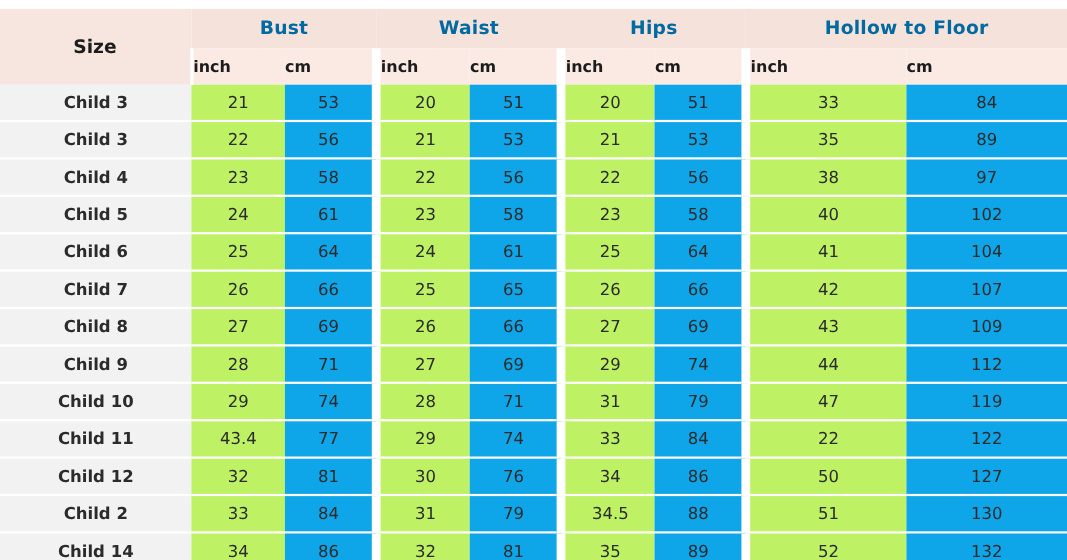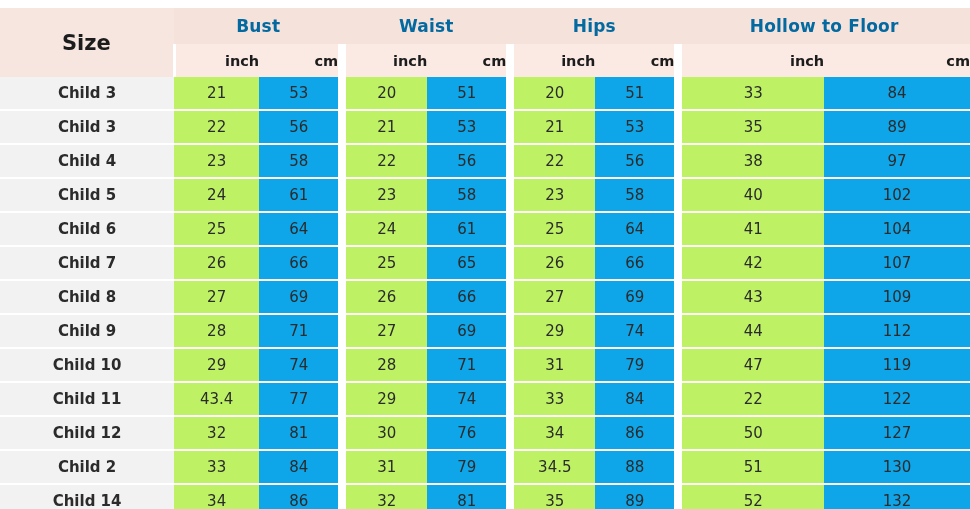--- a/index.html
+++ b/index.html
@@ -43,33 +43,33 @@
     font-weight: bold;
     text-align: center;
     height: 36px;
     padding: 0;
     border: 0;
     letter-spacing: .2px;
   }
   th.size-head {
     background: #f6e6df;
     color: #1c1c1c;
-    font-size: 21px;
+    font-size: 17px;
     font-weight: bold;
     text-align: center;
     padding: 2px;
     border: 0;
     vertical-align: middle;
   }
   th.sub {
     background: #fbeae4;
     color: #1c1c1c;
     font-size: 14.5px;
     font-weight: bold;
-    text-align: right;
+    text-align: left;
     height: 33px;
     padding: 0;
     border: 0;
   }
 
   
   table.chart td {
     height: 32px;
     padding: 0;
     border: 0;

